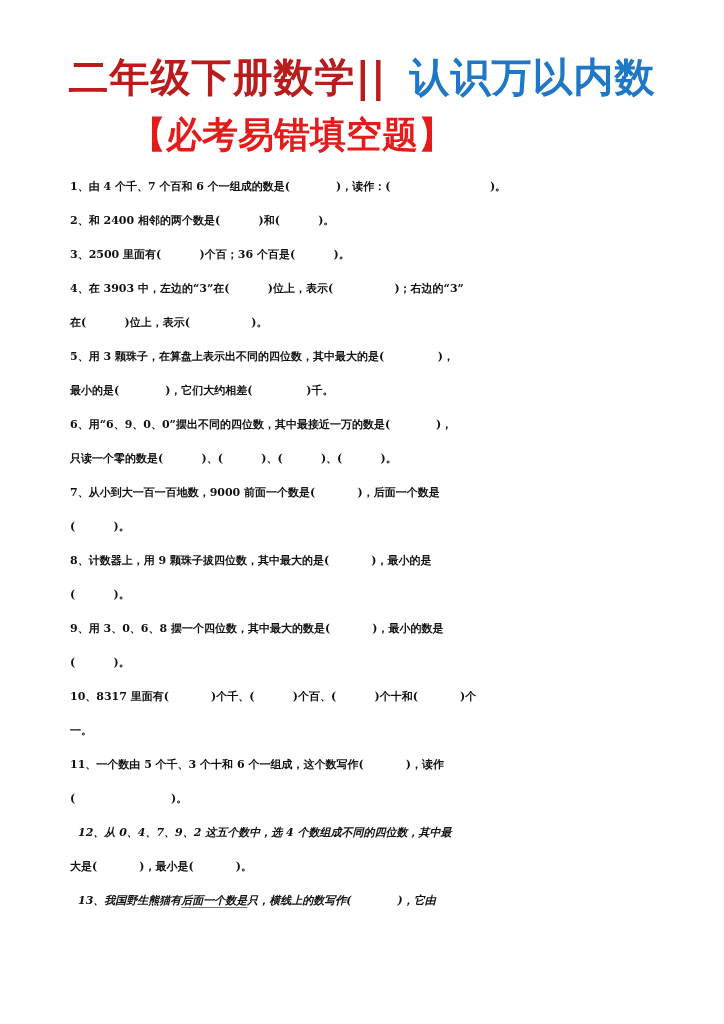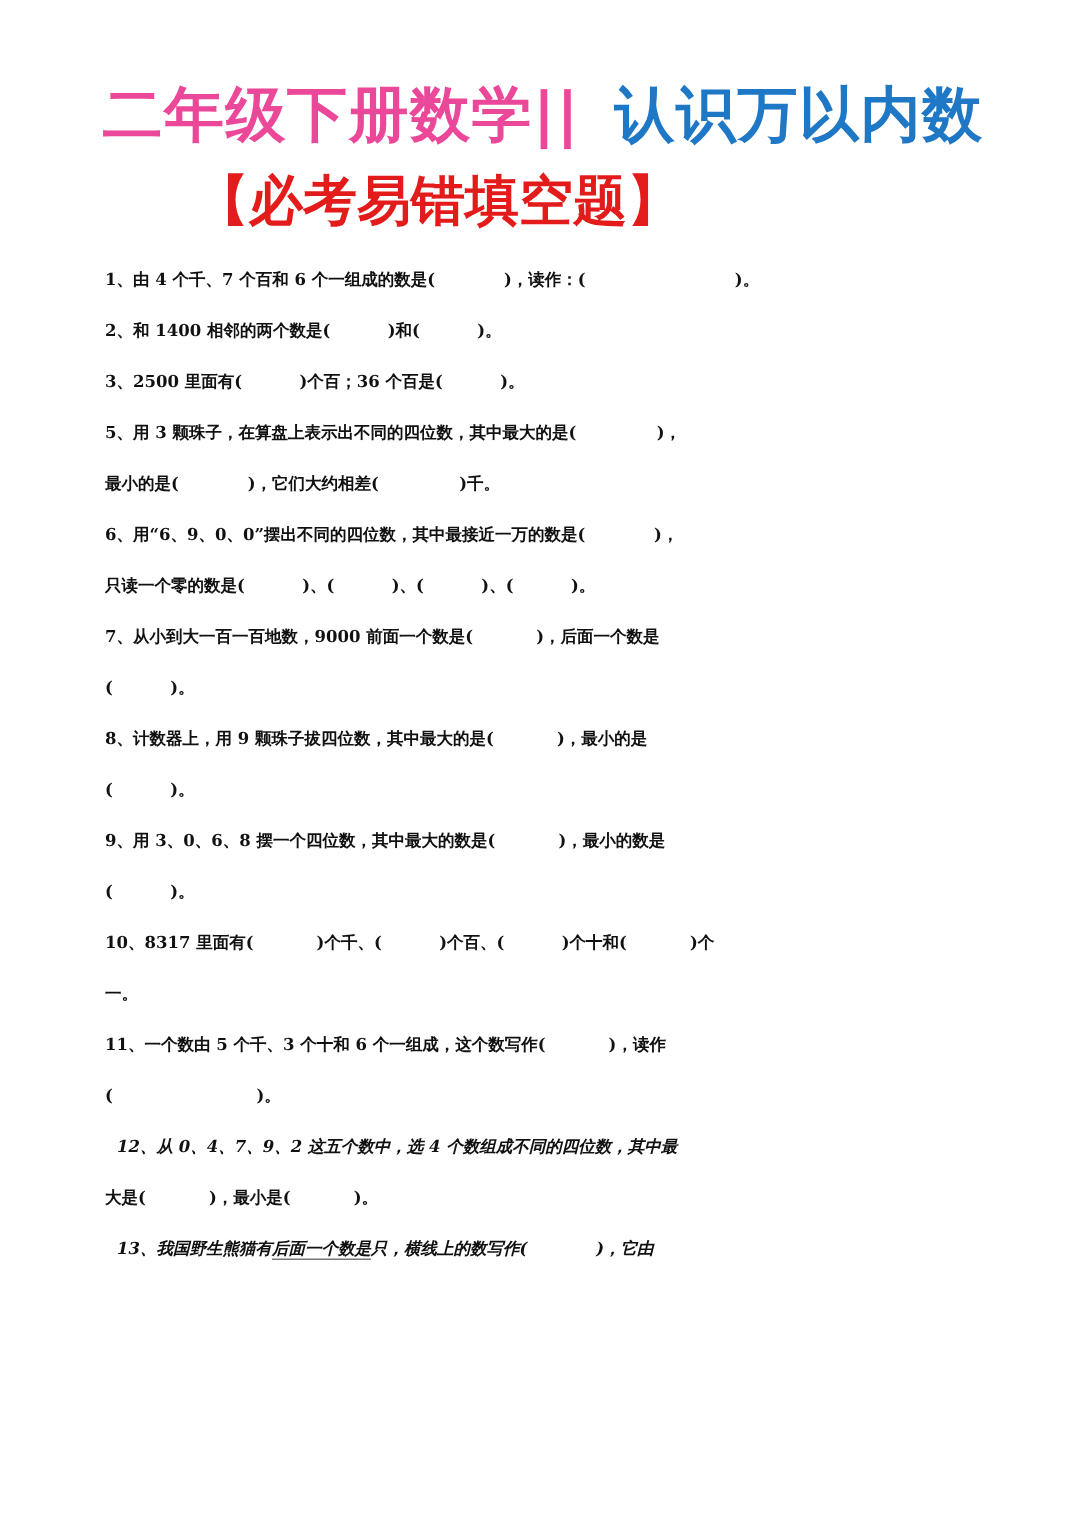--- a/index.html
+++ b/index.html
@@ -1,21 +1,21 @@
 <!DOCTYPE html>
 <html><head>
 <meta charset="utf-8">
 <style>
   html, body { margin: 0; padding: 0; background: #ffffff; }
   body { width: 724px; height: 1024px; position: relative; overflow: hidden;
          font-family: "DejaVu Serif", "Liberation Serif", serif; color: #111; }
   .title { position: absolute; top: 52px; left: 0; width: 724px; text-align: center;
            font-family: "DejaVu Sans", "Liberation Sans", sans-serif; font-weight: bold;
            font-size: 40px; letter-spacing: 1px; line-height: 50px; white-space: nowrap; }
-  .title .black { color: #ec4899; text-align: right; }
+  .title .black { color: #b91c1c; text-align: right; }
   .title .blue { color: #1f78c6; margin-left: 23px; }
   .subtitle { position: absolute; top: 112px; left: 0; width: 584px; text-align: center;
               font-family: "DejaVu Sans", "Liberation Sans", sans-serif; font-weight: bold;
               font-size: 36px; color: #e41b1b; line-height: 46px; white-space: nowrap; }
   .questions { position: absolute; top: 170px; left: 70px; width: 600px; }
   .line { height: 34px; line-height: 34px; font-size: 11px; font-weight: bold; white-space: nowrap; }
   .u { text-decoration: underline; text-decoration-color: #777; text-underline-offset: 3px; }
   .ind { padding-left: 8px; font-style: italic; }
 </style>
 </head>
@@ -24,24 +24,28 @@
 <div class="title">
   <span class="black">二年级下册数学||</span><span class="blue">认识万以内数</span>
 </div>
 <div class="subtitle">【必考易错填空题】</div>
 
 <div class="questions">
   <div>
     <div class="line" style="white-space:pre">1、由 4 个千、7 个百和 6 个一组成的数是(            )，读作：(                          )。</div>
   </div>
   <div>
-    <div class="line" style="white-space:pre">2、和 1400 相邻的两个数是(          )和(          )。</div>
+    <div class="line" style="white-space:pre">2、和 2400 相邻的两个数是(          )和(          )。</div>
   </div>
   <div>
     <div class="line" style="white-space:pre">3、2500 里面有(          )个百；36 个百是(          )。</div>
+  </div>
+  <div>
+    <div class="line" style="white-space:pre">4、在 3903 中，左边的“3”在(          )位上，表示(                )；右边的“3”</div>
+    <div class="line" style="white-space:pre">在(          )位上，表示(                )。</div>
   </div>
   <div>
     <div class="line" style="white-space:pre">5、用 3 颗珠子，在算盘上表示出不同的四位数，其中最大的是(              )，</div>
     <div class="line" style="white-space:pre">最小的是(            )，它们大约相差(              )千。</div>
   </div>
   <div>
     <div class="line" style="white-space:pre">6、用“6、9、0、0”摆出不同的四位数，其中最接近一万的数是(            )，</div>
     <div class="line" style="white-space:pre">只读一个零的数是(          )、(          )、(          )、(          )。</div>
   </div>
   <div>

